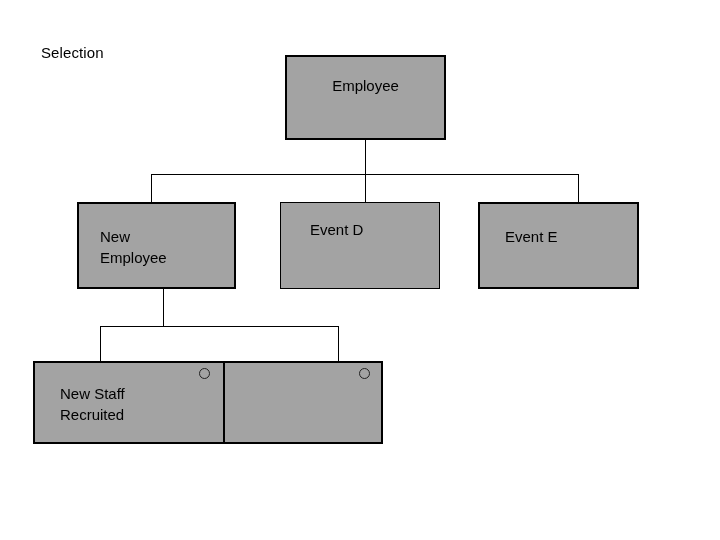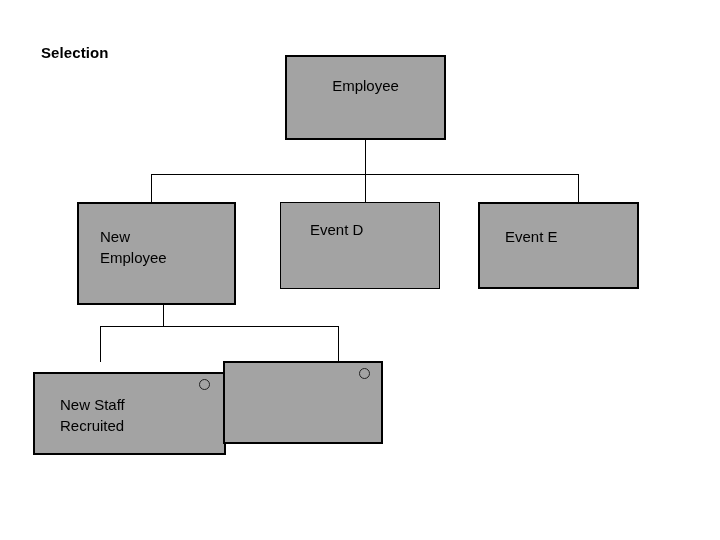--- a/index.html
+++ b/index.html
@@ -15,21 +15,21 @@
     overflow: hidden;
     font-family: "Liberation Sans", sans-serif;
   }
 
   
   .diagram-title {
     position: absolute;
     left: 41px;
     top: 44px;
     font-size: 15px;
-    font-weight: bold;
+    font-weight: normal;
     color: #000000;
     letter-spacing: 0.1px;
     white-space: nowrap;
   }
 
   
   .node {
     position: absolute;
     background: #a3a3a3;
     border: 2px solid #000000;
@@ -116,34 +116,34 @@
 
   <div class="conn-v" style="left:163px; top:288px; height:39px;"></div>
   <div class="conn-h" style="left:100px; top:326px; width:238px;"></div>
   <div class="conn-v" style="left:100px; top:326px; height:36px;"></div>
   <div class="conn-v" style="left:338px; top:326px; height:36px;"></div>
 
   <div class="node" style="left:285px; top:55px; width:161px; height:85px;">
     <div class="node-label lbl-top-center">Employee</div>
   </div>
 
-  <div class="node" style="left:77px; top:202px; width:159px; height:103px;text-decoration:underline;">
+  <div class="node" style="left:77px; top:202px; width:159px; height:87px;text-decoration:underline;">
     <div class="node-label lbl-left">New
 Employee</div>
   </div>
 
   <div class="node" style="left:478px; top:202px; width:161px; height:87px;">
     <div class="node-label lbl-eve">Event E</div>
   </div>
 
   <div class="node thin" style="left:280px; top:202px; width:160px; height:87px;">
     <div class="node-label lbl-evd">Event D</div>
   </div>
 
-  <div class="node" style="left:33px; top:361px; width:193px; height:83px;margin-top:11px;">
+  <div class="node" style="left:33px; top:361px; width:193px; height:83px;">
     <div class="marker-circle" style="right:14px; top:5px;"></div>
     <div class="node-label lbl-left-mid">New Staff
 Recruited</div>
   </div>
 
   <div class="node" style="left:223px; top:361px; width:160px; height:83px;">
     <div class="marker-circle" style="right:11px; top:5px;"></div>
   </div>
 
 </div>

